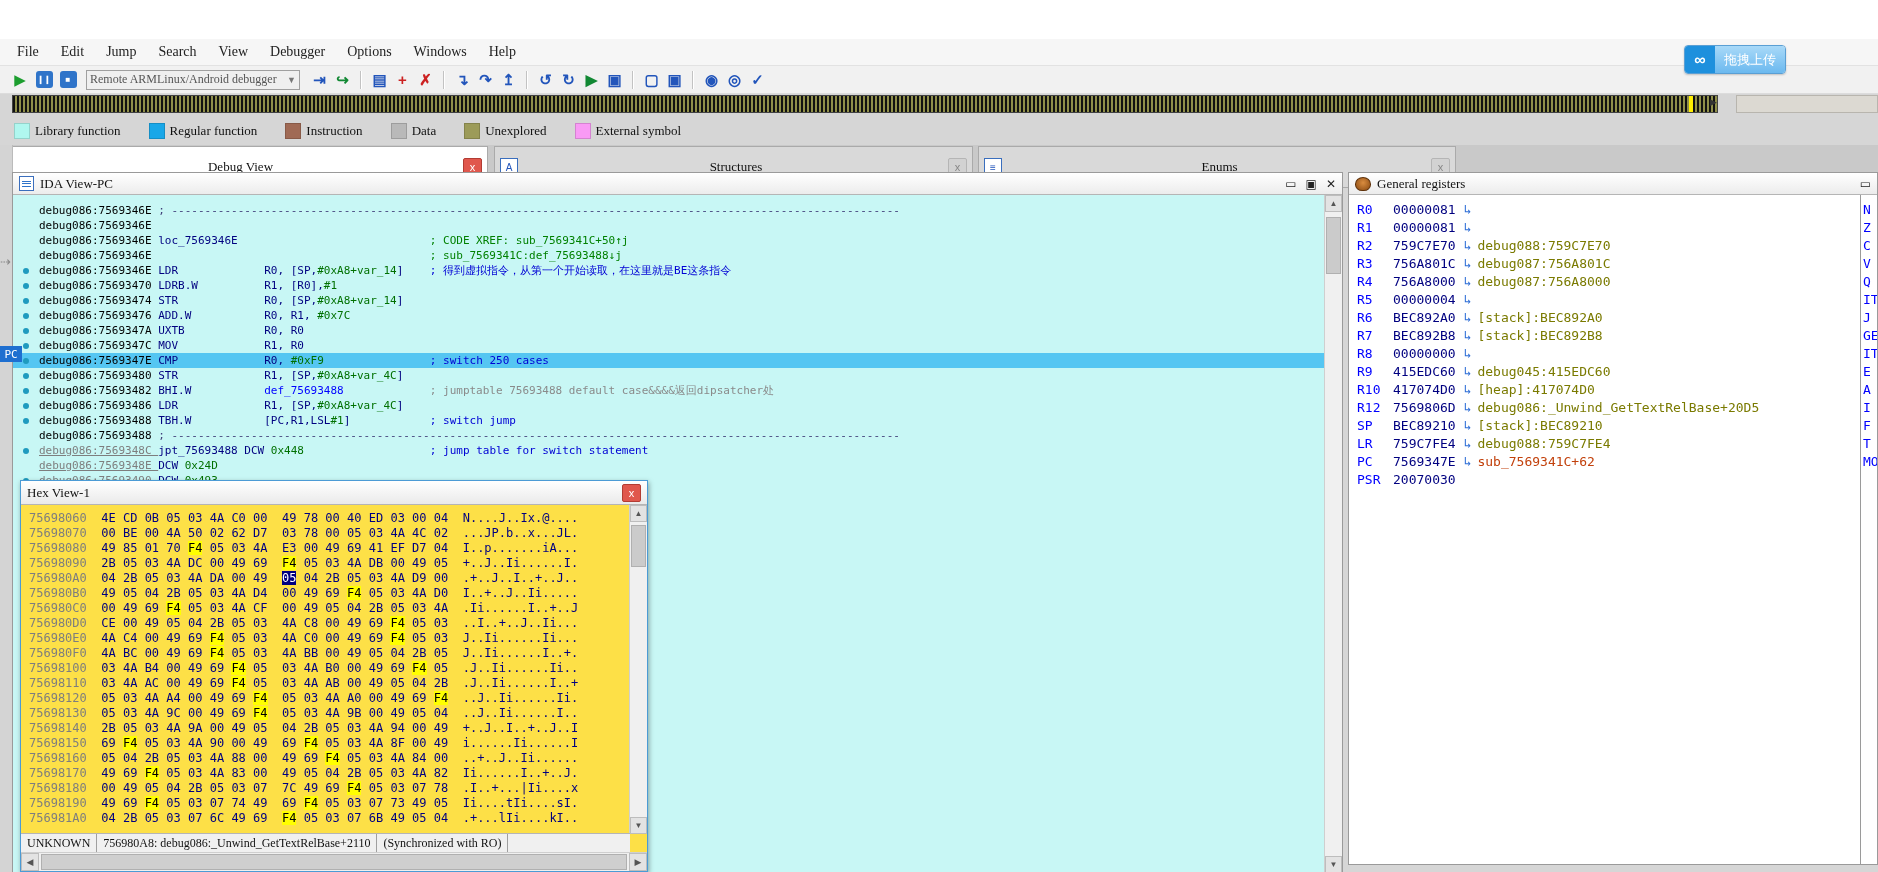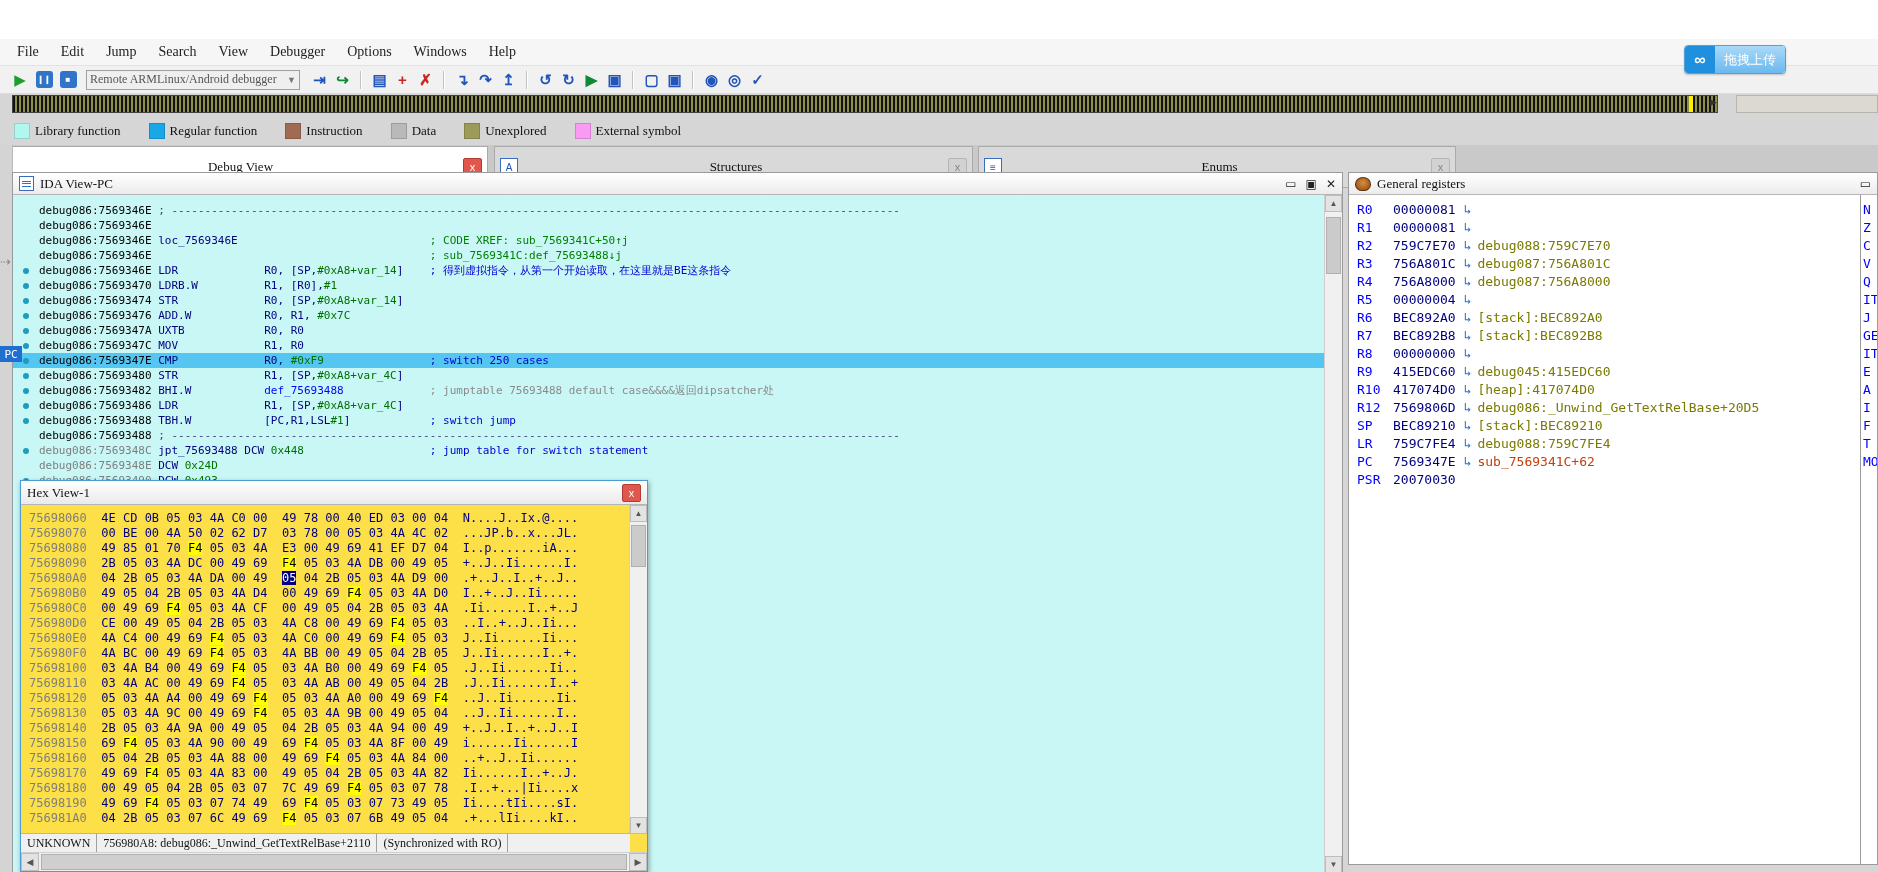--- a/index.html
+++ b/index.html
@@ -67,21 +67,21 @@
     display:flex;flex-direction:column;justify-content:space-evenly;padding:2px;box-sizing:border-box;}
   .win-icon i{display:block;height:1px;background:#2f74c9;}
   .wt-buttons{margin-left:auto;display:flex;gap:9px;align-items:center;}
   .wt-btn{font-size:12px;color:#222;font-family:"DejaVu Sans",sans-serif;}
   #idacontent{position:absolute;left:0;top:22px;right:17px;bottom:0;overflow:hidden;padding-top:8px;}
   .dline{height:15px;line-height:15px;white-space:pre;font-family:"DejaVu Sans Mono",monospace;font-size:11px;
     display:flex;}
   .dline .gut{width:26px;flex:0 0 26px;text-align:center;}
   .dot{display:inline-block;width:6px;height:6px;border-radius:50%;background:#1f9bbf;vertical-align:middle;}
   .dline.hl{background:#55c6f2;}
-  .s-a{color:#000;} .s-ag{color:#7e7e7e;} .s-i{color:#000080;} .s-v{color:#007000;}
+  .s-a{color:#000;} .s-ag{color:#7e7e7e;text-decoration:underline;} .s-i{color:#000080;} .s-v{color:#007000;}
   .s-b{color:#0000d4;} .s-g{color:#008000;} .s-gr{color:#8a8a8a;} .s-sep{color:#40407a;}
   .s-lbl{color:#000080;} .s-ref{color:#0000ff;} .s-sp{color:#000;}
   
   .vscroll{position:absolute;top:22px;right:0;bottom:0;width:17px;background:#f0f0f0;border-left:1px solid #cfcfcf;}
   .sb-arrow{height:17px;background:#e3e3e3;border:1px solid #bdbdbd;box-sizing:border-box;color:#555;
     font-size:8px;display:flex;align-items:center;justify-content:center;}
   .sb-arrow.bottom{position:absolute;bottom:0;left:0;right:0;}
   .sb-thumb{position:absolute;left:1px;right:1px;background:#cbcbcb;border:1px solid #b0b0b0;}
   
   #regwin{position:absolute;left:1348px;top:133px;width:530px;height:693px;border:1px solid #9a9a9a;

